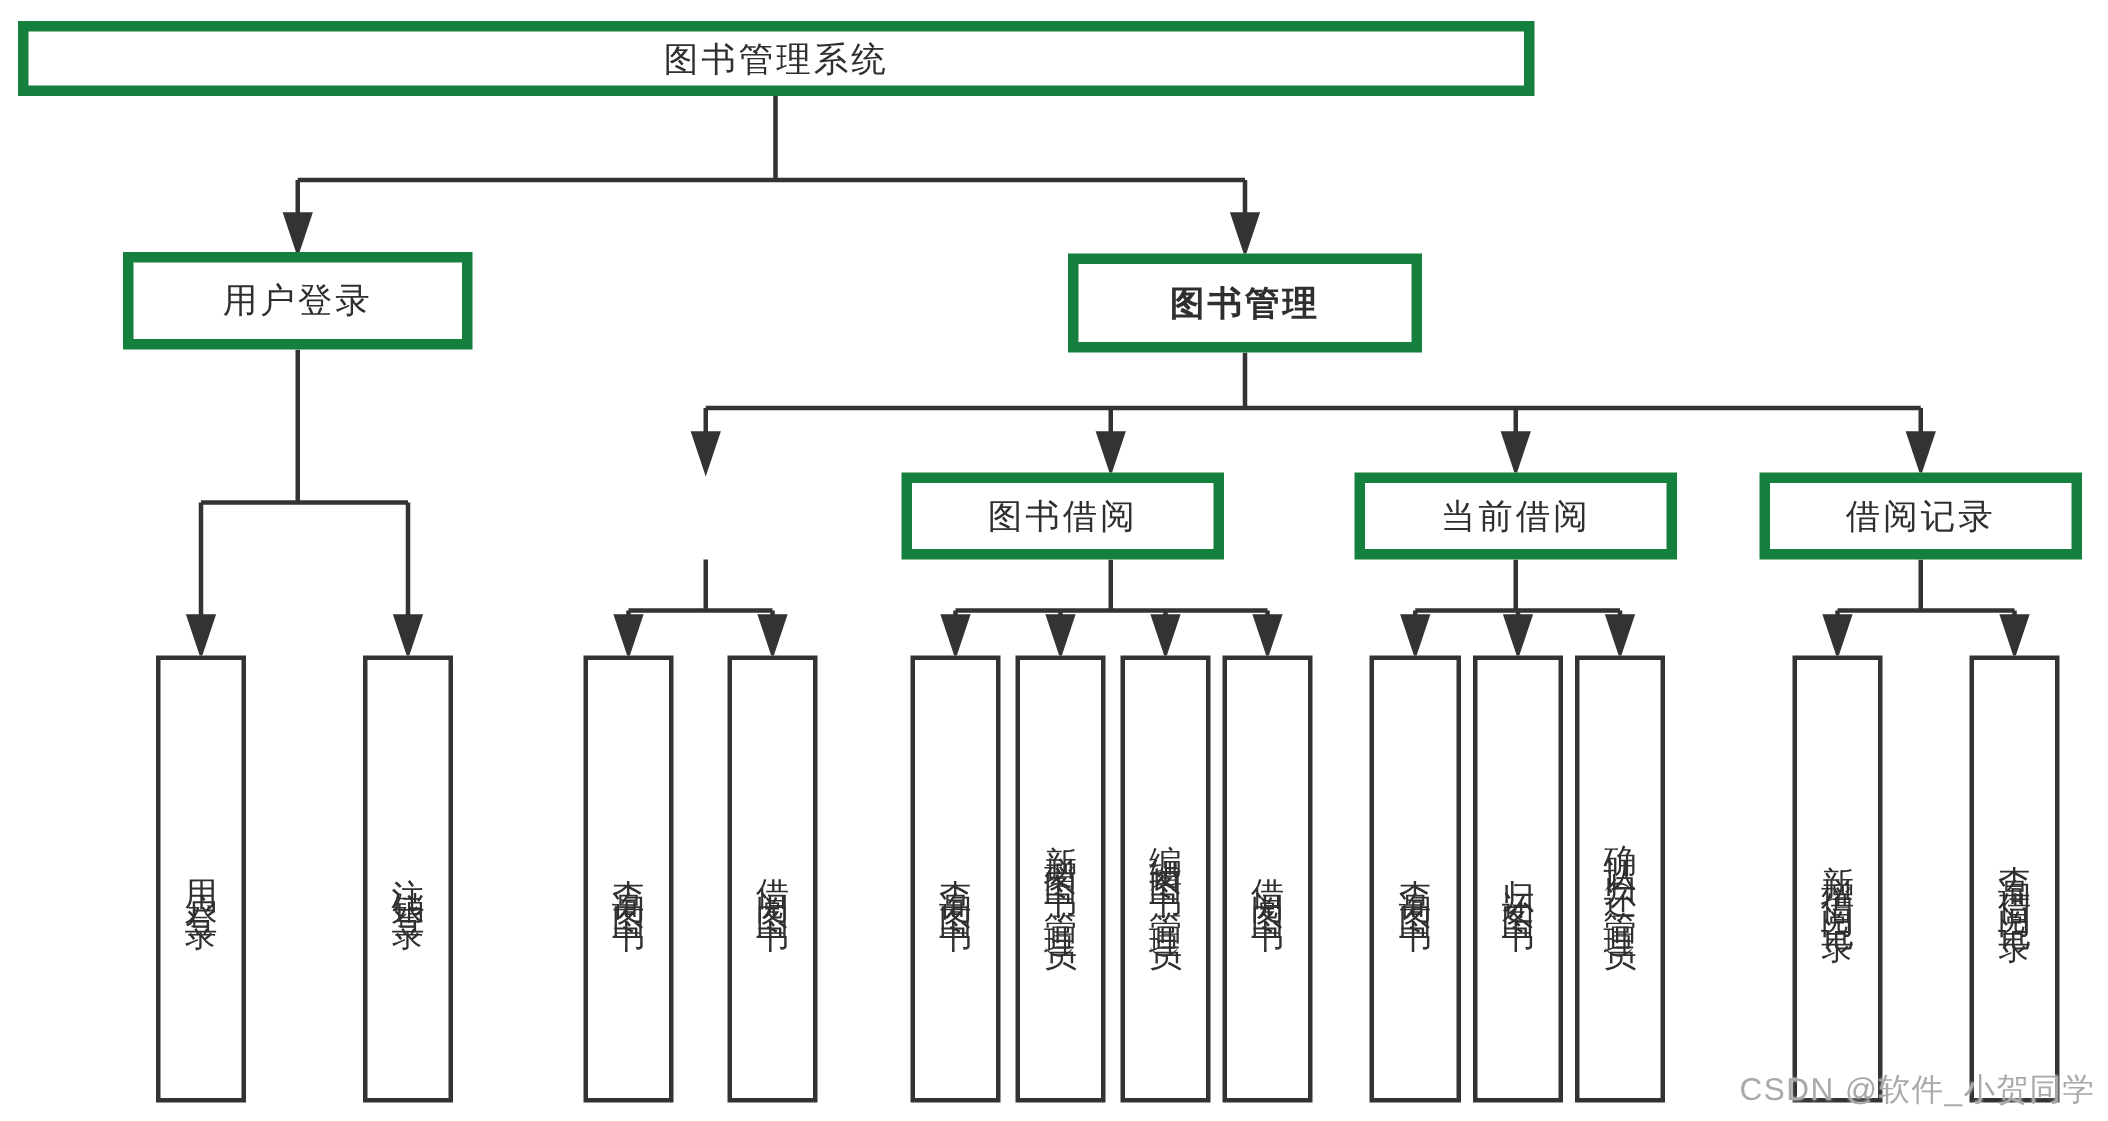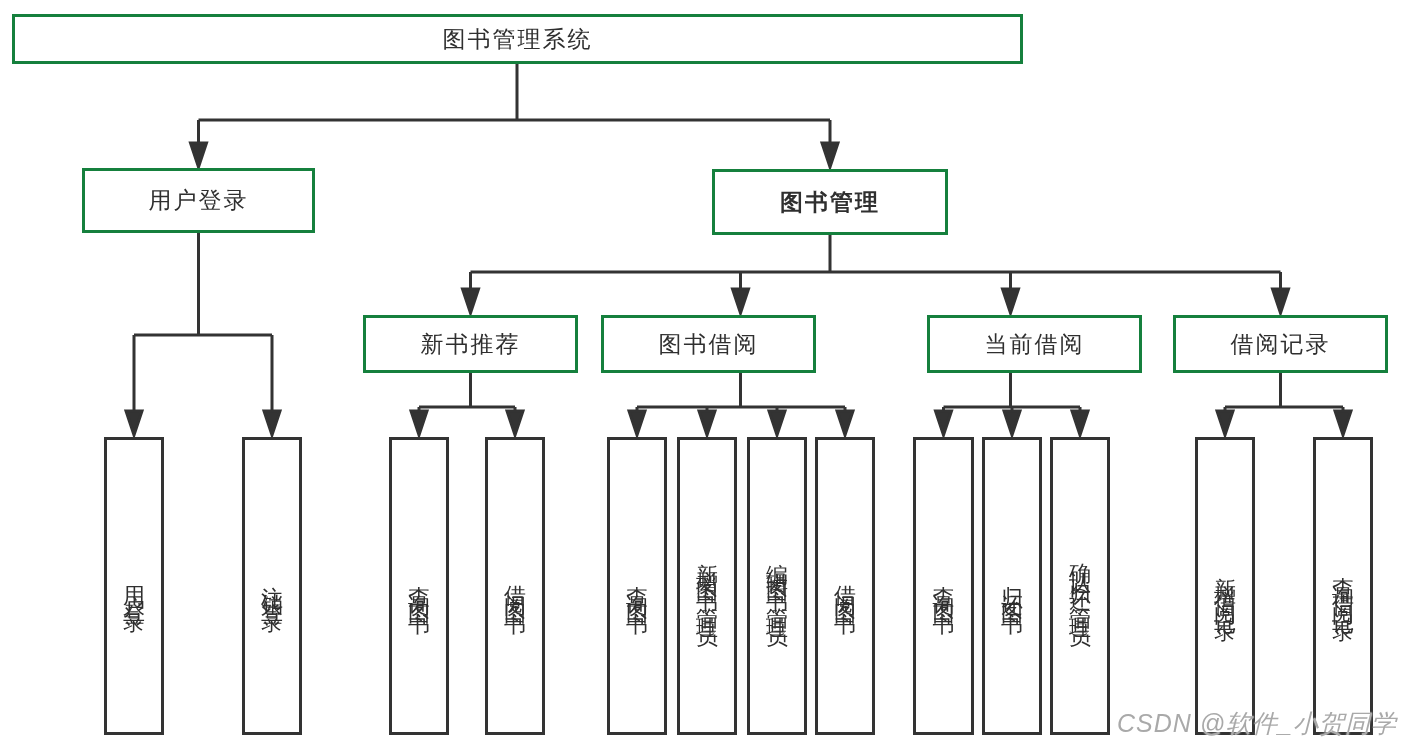--- a/index.html
+++ b/index.html
@@ -13,21 +13,21 @@
   }
   #wires {
     position: absolute;
     left: 0; top: 0;
     z-index: 1;
   }
   .hnode {
     position: absolute;
     box-sizing: border-box;
     background: #ffffff;
-    border: 3px solid #15803d;
+    border: 7px solid #15803d;
     display: flex;
     align-items: center;
     justify-content: center;
     font-size: 23px;
     letter-spacing: 2px;
     color: #2f2f2f;
     z-index: 2;
     white-space: nowrap;
   }
   .vnode {
@@ -47,26 +47,25 @@
     letter-spacing: 9px;
     color: #2f2f2f;
     white-space: nowrap;
     line-height: 1;
   }
   #watermark {
     position: absolute;
     right: 8px;
     bottom: 7px;
     z-index: 5;
-    font-size: 25px;
+    font-size: 21px;
     letter-spacing: 1px;
     color: #a9a9a9;
     text-shadow: 0 0 2px #ffffff;
     white-space: nowrap;
-    font-style: italic;
   }
 </style>
 </head>
 <body>
 
 <div id="canvas">
 
   <svg id="wires" width="1405" height="747" viewBox="0 0 1405 747">
 
     <g stroke="#333333" stroke-width="3" fill="#333333">
@@ -121,27 +120,24 @@
     <span>图书管理系统</span>
   </div>
 
   <div class="hnode" style="left:82px; top:168px; width:233px; height:65px;">
     <span>用户登录</span>
   </div>
   <div class="hnode" style="left:712px; top:169px; width:236px; height:66px;font-weight:bold;">
     <span>图书管理</span>
   </div>
 
-  <div class="hnode" style="left:363px; top:315px; width:215px; height:58px;">
-    <span>新书推荐</span>
-  </div>
   <div class="hnode" style="left:601px; top:315px; width:215px; height:58px;">
     <span>图书借阅</span>
   </div>
-  <div class="hnode" style="left:903px; top:315px; width:215px; height:58px;margin-left:24px;">
+  <div class="hnode" style="left:903px; top:315px; width:215px; height:58px;">
     <span>当前借阅</span>
   </div>
   <div class="hnode" style="left:1173px; top:315px; width:215px; height:58px;">
     <span>借阅记录</span>
   </div>
 
   <div class="vnode" style="left:104px; top:437px; width:60px; height:298px;">
     <span>用户登录</span>
   </div>
   <div class="vnode" style="left:242px; top:437px; width:60px; height:298px;">

